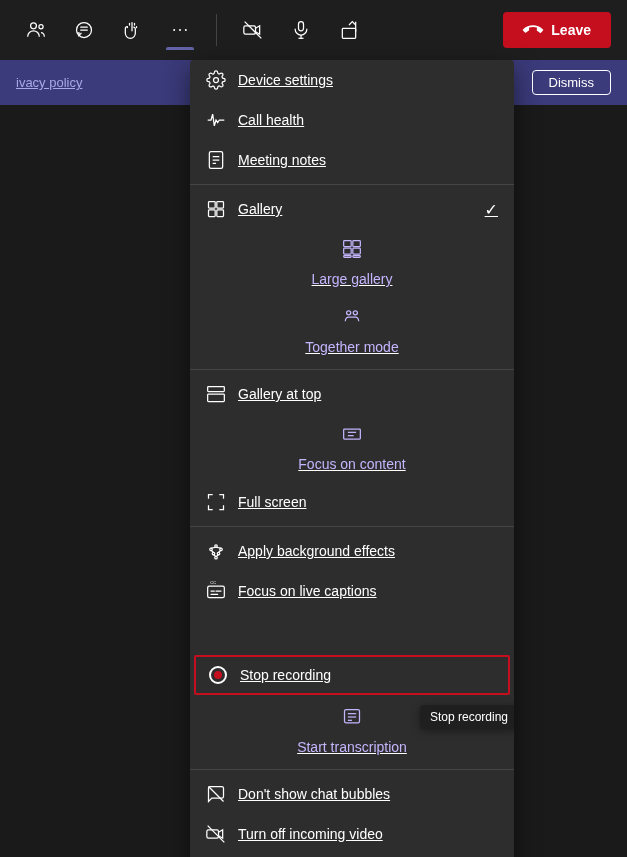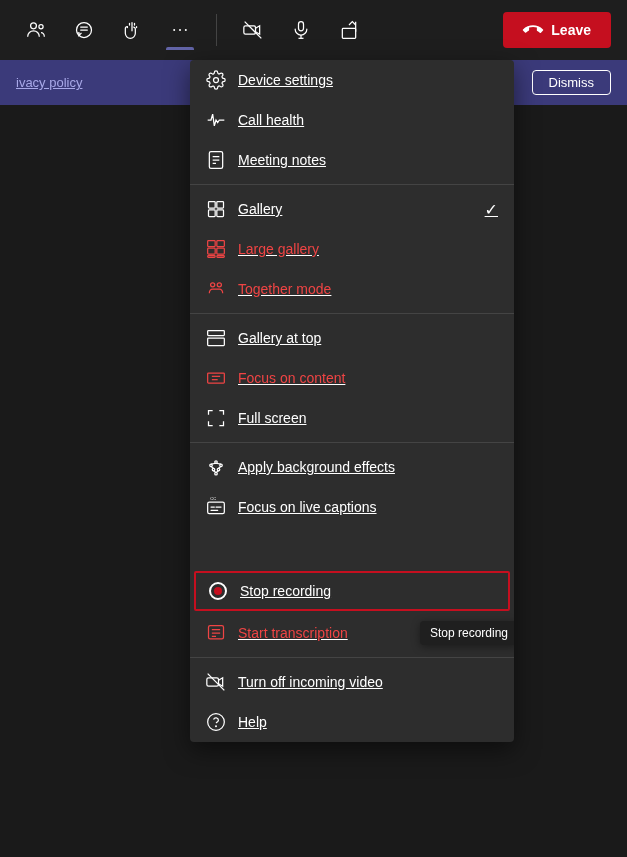--- a/index.html
+++ b/index.html
@@ -117,22 +117,23 @@
       display: flex;
       align-items: center;
       gap: 12px;
       padding: 10px 16px;
       cursor: pointer;
       font-size: 14px;
       color: #fff;
       position: relative;
     }
     .menu-item.disabled {
-      color: #ef4444;
+      color: #c4b5fd;
       cursor: default;
+      flex-direction: column;
     }
     .menu-item .icon {
       width: 20px;
       height: 20px;
       display: flex;
       align-items: center;
       justify-content: center;
       font-size: 16px;
       flex-shrink: 0;
     }
@@ -411,20 +412,29 @@
         <line x1="7" y1="8" x2="17" y2="8"></line>
         <line x1="7" y1="12" x2="17" y2="12"></line>
         <line x1="7" y1="16" x2="12" y2="16"></line>
       </svg>
     </span>
     <span>Start transcription</span>
   </div>
 
   <div class="menu-separator"></div>
 
+  <div class="menu-item">
+    <span class="icon">
+      <svg viewBox="0 0 24 24" stroke-width="1.5">
+        <path d="M21 15a2 2 0 01-2 2H7l-4 4V5a2 2 0 012-2h14a2 2 0 012 2z"></path>
+        <line x1="3" y1="3" x2="21" y2="21" stroke-width="1.5"></line>
+      </svg>
+    </span>
+    <span>Don't show chat bubbles</span>
+  </div>
 
   <div class="menu-item">
     <span class="icon">
       <svg viewBox="0 0 24 24" stroke-width="1.5">
         <path d="M3 7h10a2 2 0 012 2v6a2 2 0 01-2 2H3a2 2 0 01-2-2V9a2 2 0 012-2z"></path>
         <path d="M15 10l5-3v10l-5-3"></path>
         <line x1="2" y1="2" x2="22" y2="22" stroke-width="1.5"></line>
       </svg>
     </span>
     <span>Turn off incoming video</span>

